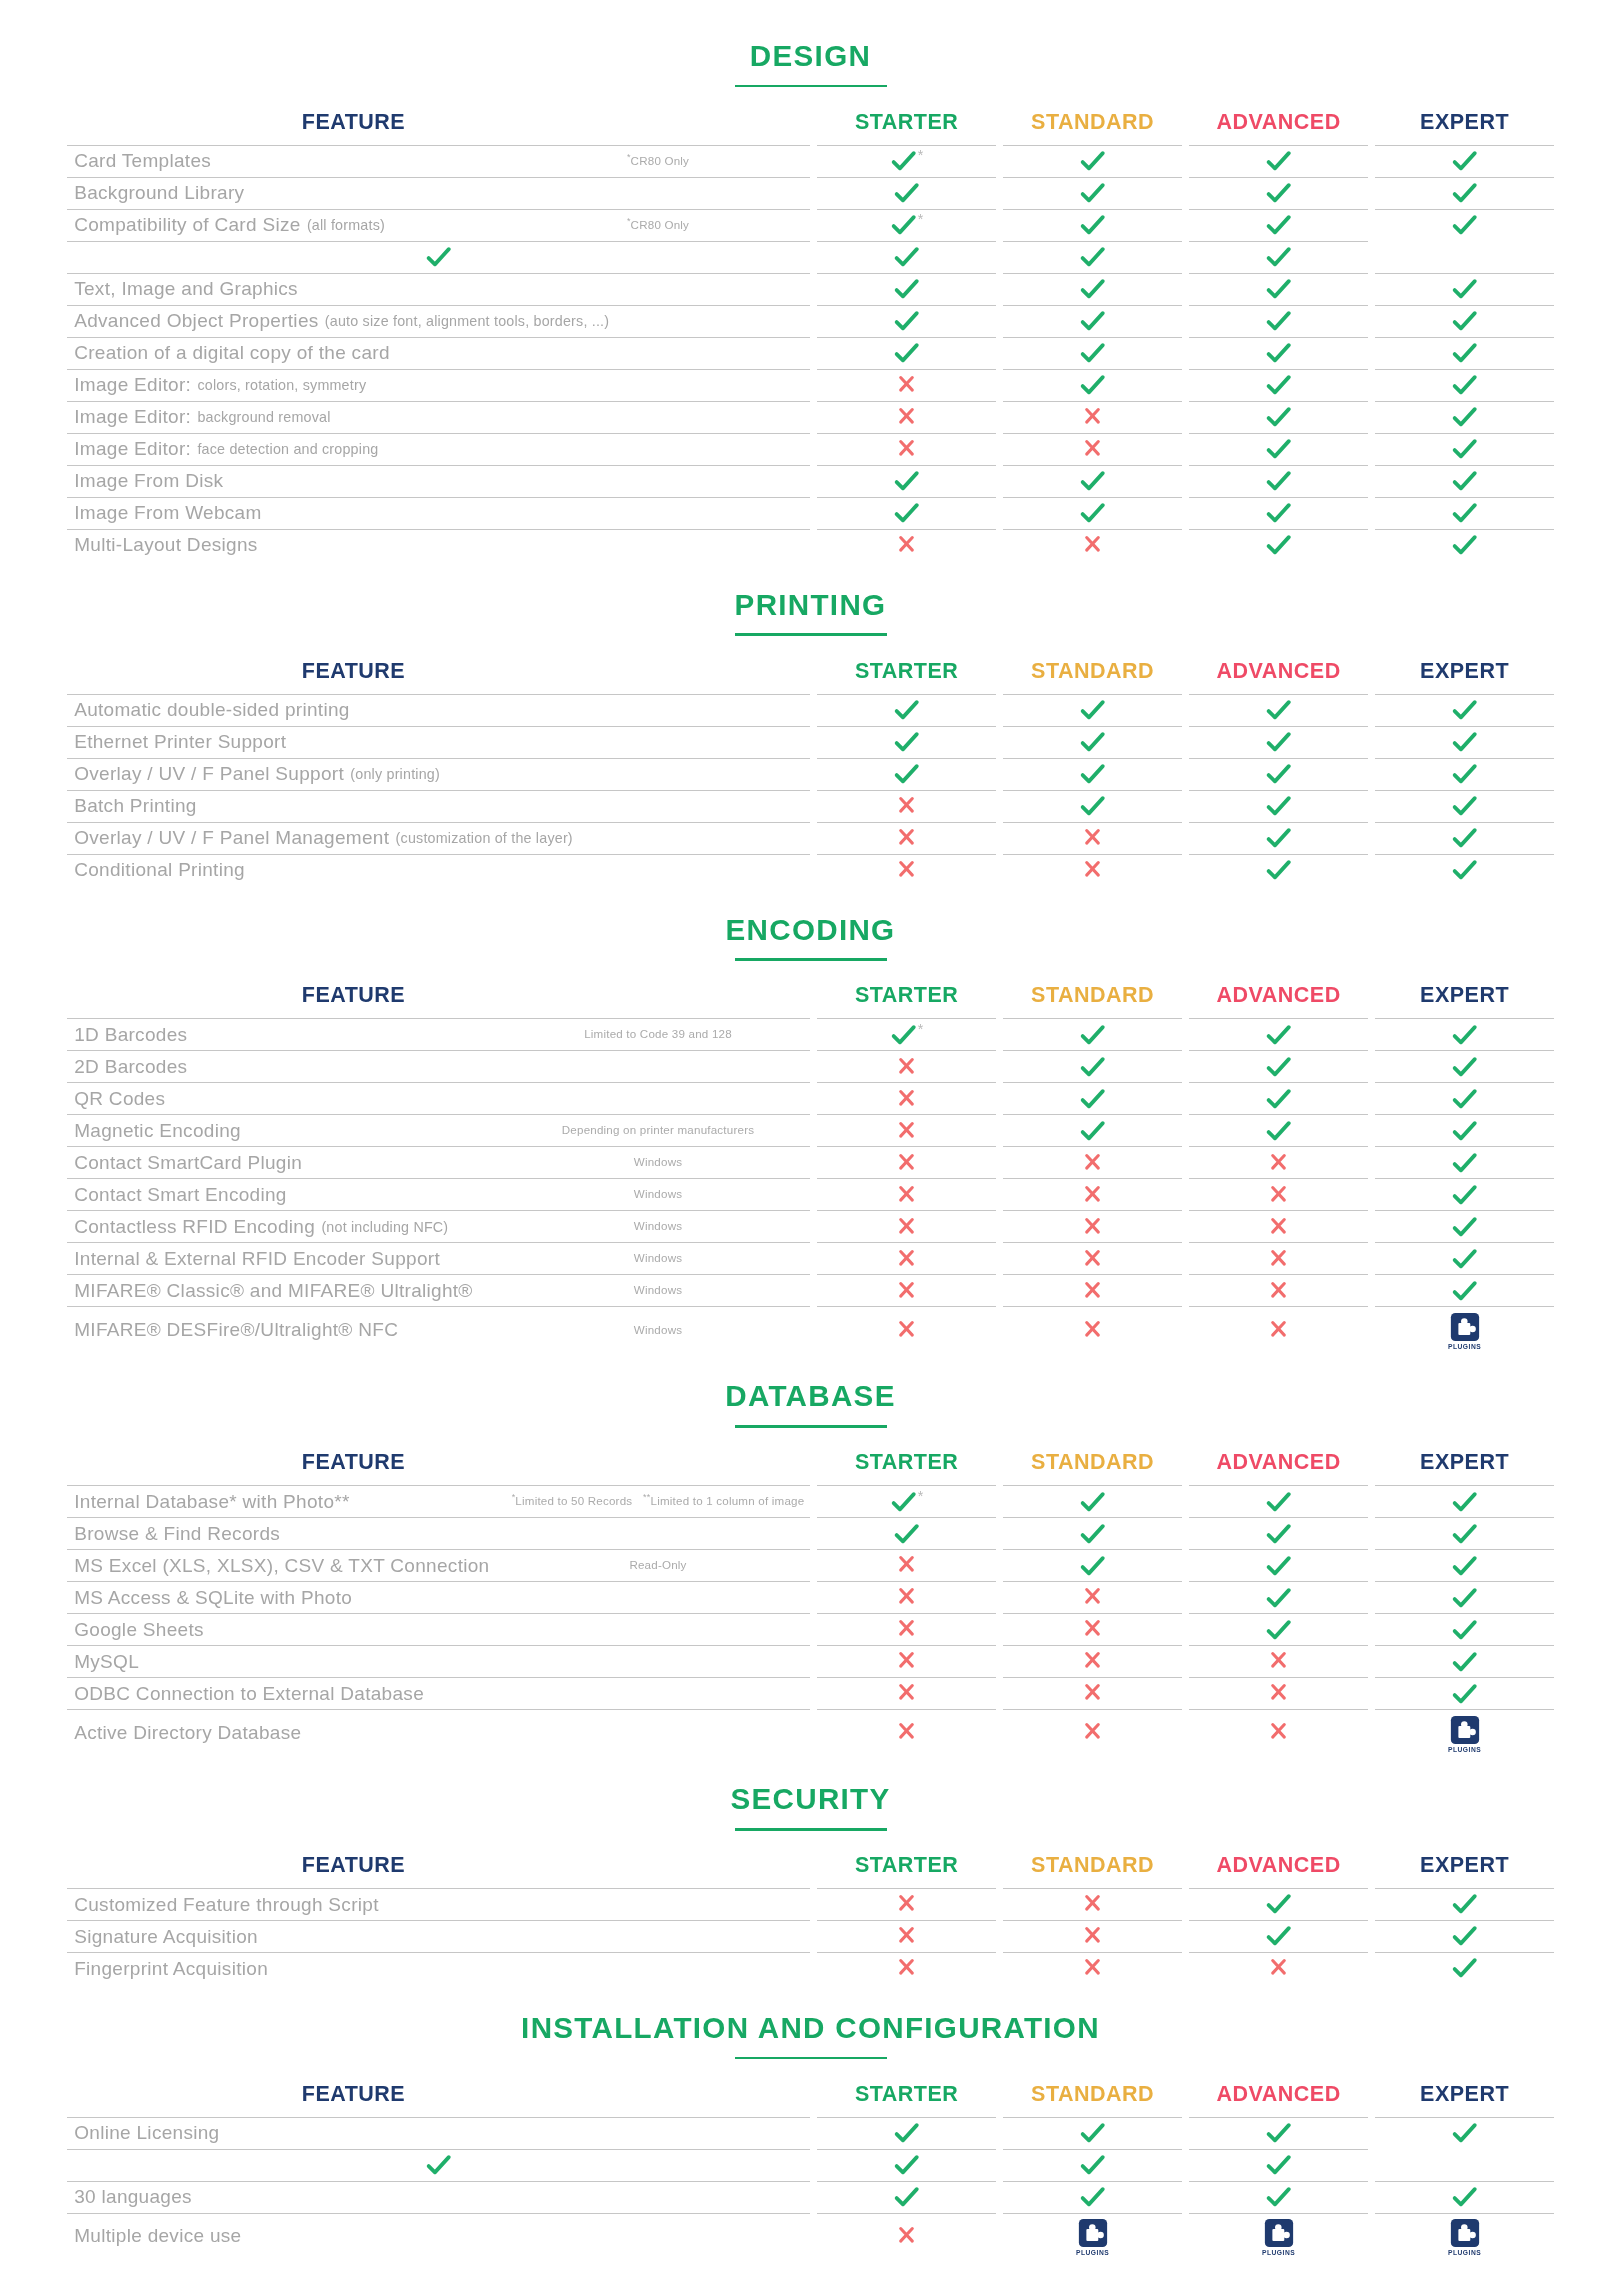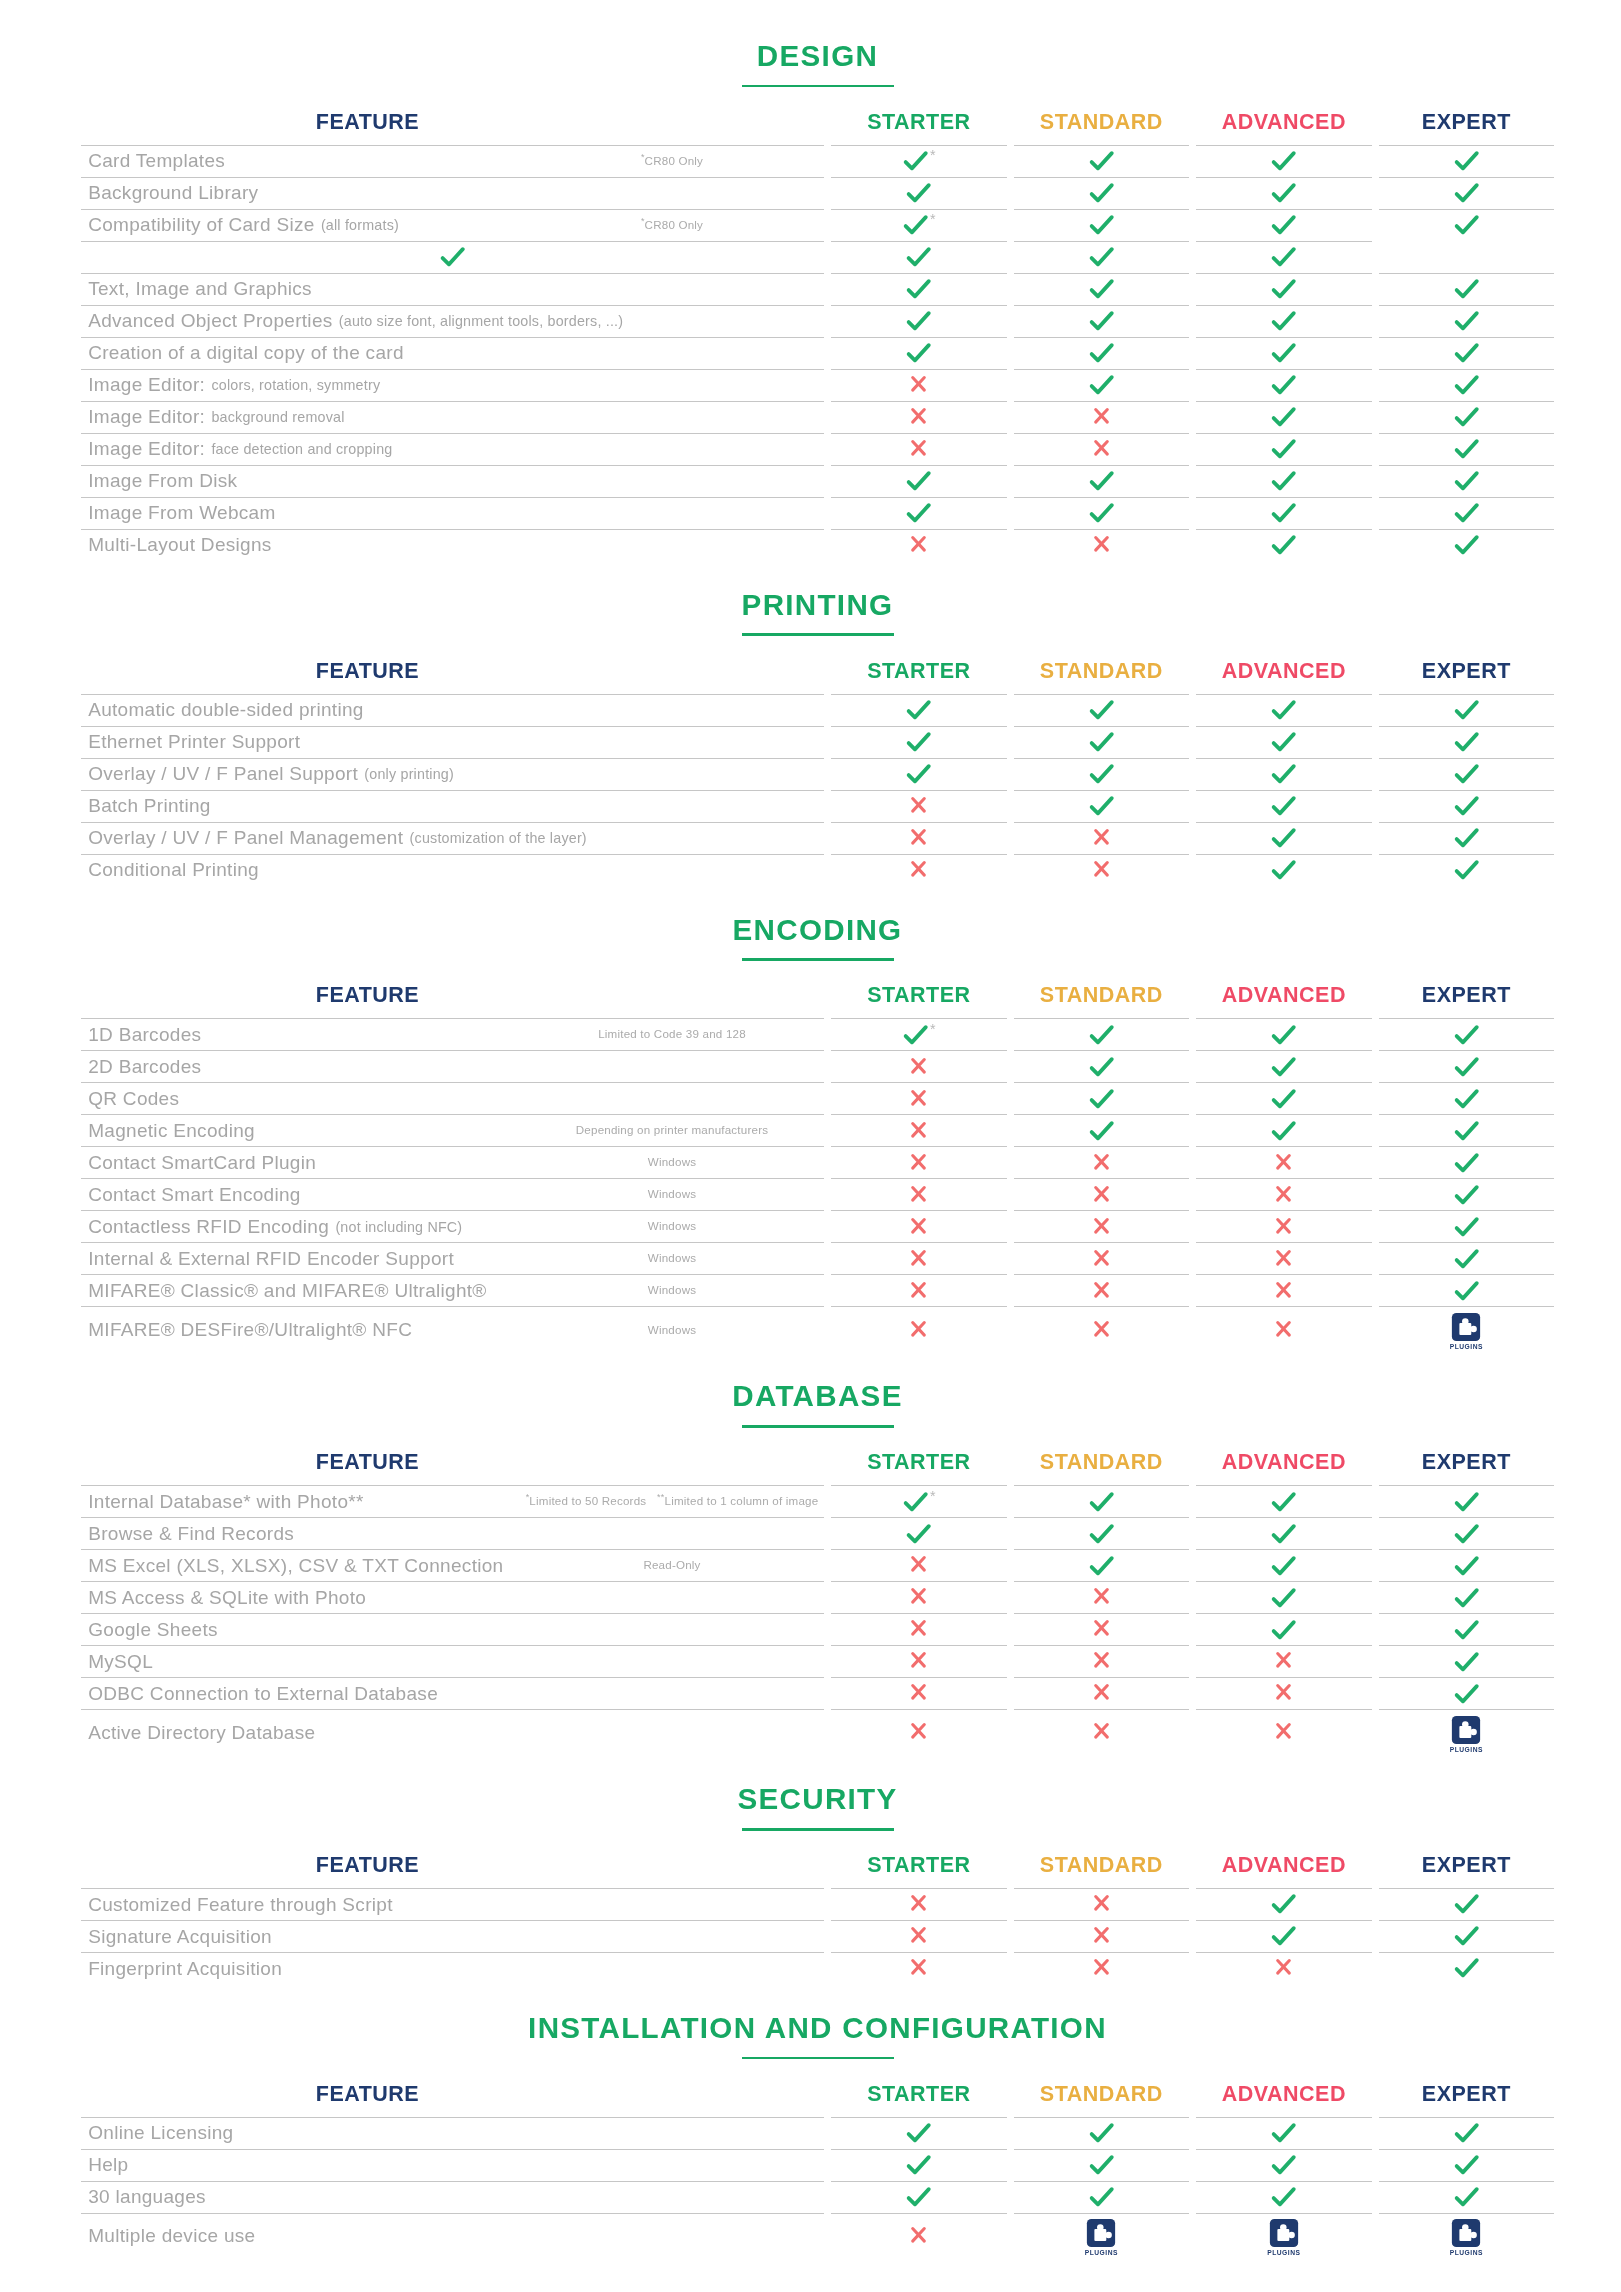--- a/index.html
+++ b/index.html
@@ -5,21 +5,21 @@
   html,body{margin:0;padding:0;background:#ffffff;}
   .page{
     position:relative;
     width:1621px;height:2293px;
     background:#ffffff;
     font-family:"Liberation Sans", sans-serif;
     overflow:hidden;
     box-sizing:border-box;
     padding-top:39px;
   }
-  .section{margin-top:27px;padding-left:14px;}
+  .section{margin-top:27px;}
   .section:first-child{margin-top:0;}
   .section-title{
     text-align:center;
     font-size:29.6px;
     font-weight:bold;
     letter-spacing:1.3px;
     color:var(--green);
   }
   .title-underline{
     width:152px;height:2.7px;
@@ -1511,23 +1511,20 @@
           </div>
           <div class="cell plan-cell">
             <span class="check-wrap">
               <svg width="27" height="22.4" viewBox="0 0 30 25">
                 <path d="M4 13.5 L11 20.5 L26.5 3.5" fill="none" stroke="#1FAF6A" stroke-width="4.2" stroke-linecap="round" stroke-linejoin="round"></path>
               </svg>
             </span>
           </div>
         </div>
         <div class="row">
-          <div class="cell feature-cell">
-            <span class="feature-label">Help</span>
-          </div>
           <div class="cell plan-cell">
             <span class="check-wrap">
               <svg width="27" height="22.4" viewBox="0 0 30 25">
                 <path d="M4 13.5 L11 20.5 L26.5 3.5" fill="none" stroke="#1FAF6A" stroke-width="4.2" stroke-linecap="round" stroke-linejoin="round"></path>
               </svg>
             </span>
           </div>
           <div class="cell plan-cell">
             <span class="check-wrap">
               <svg width="27" height="22.4" viewBox="0 0 30 25">

